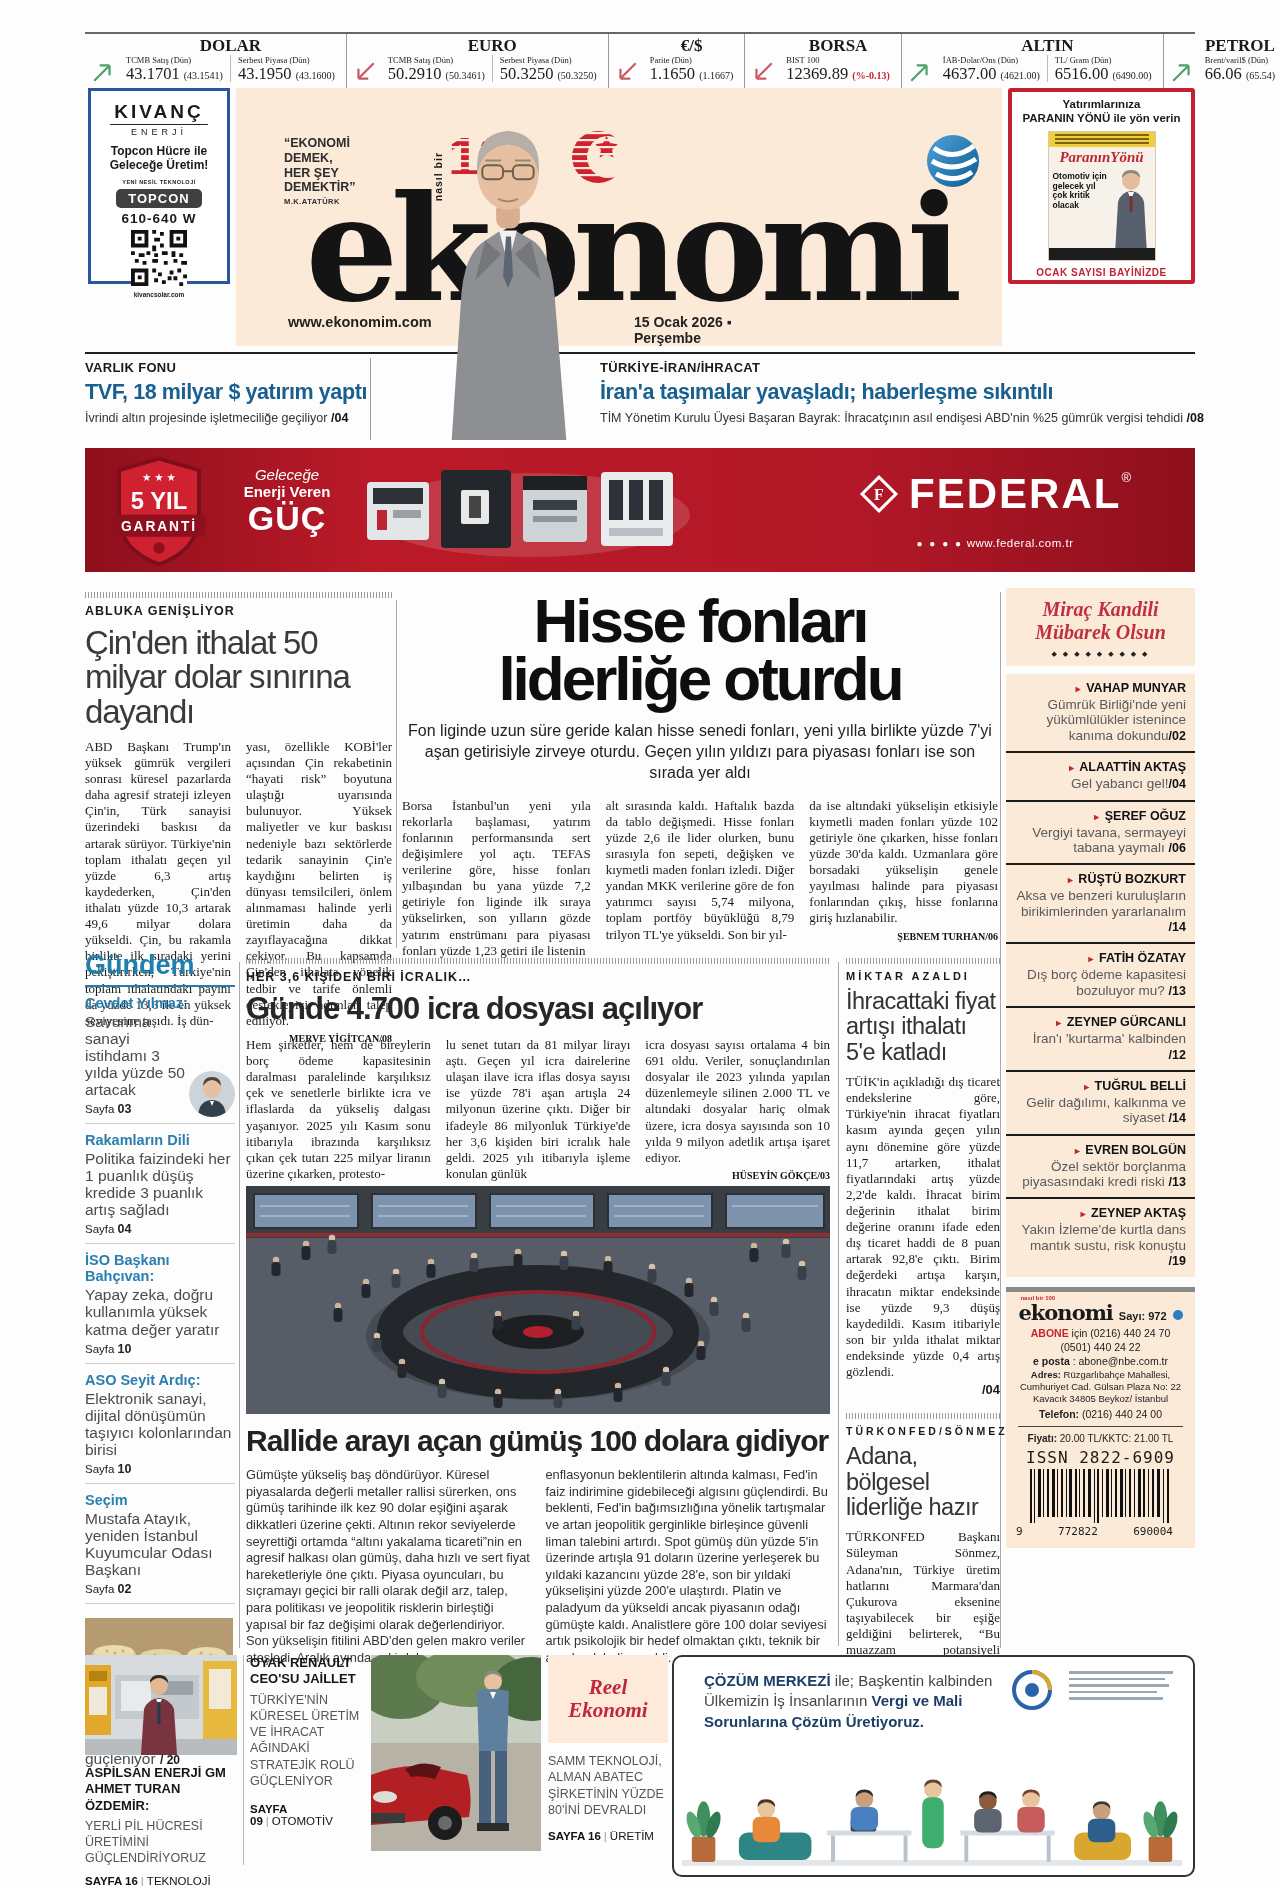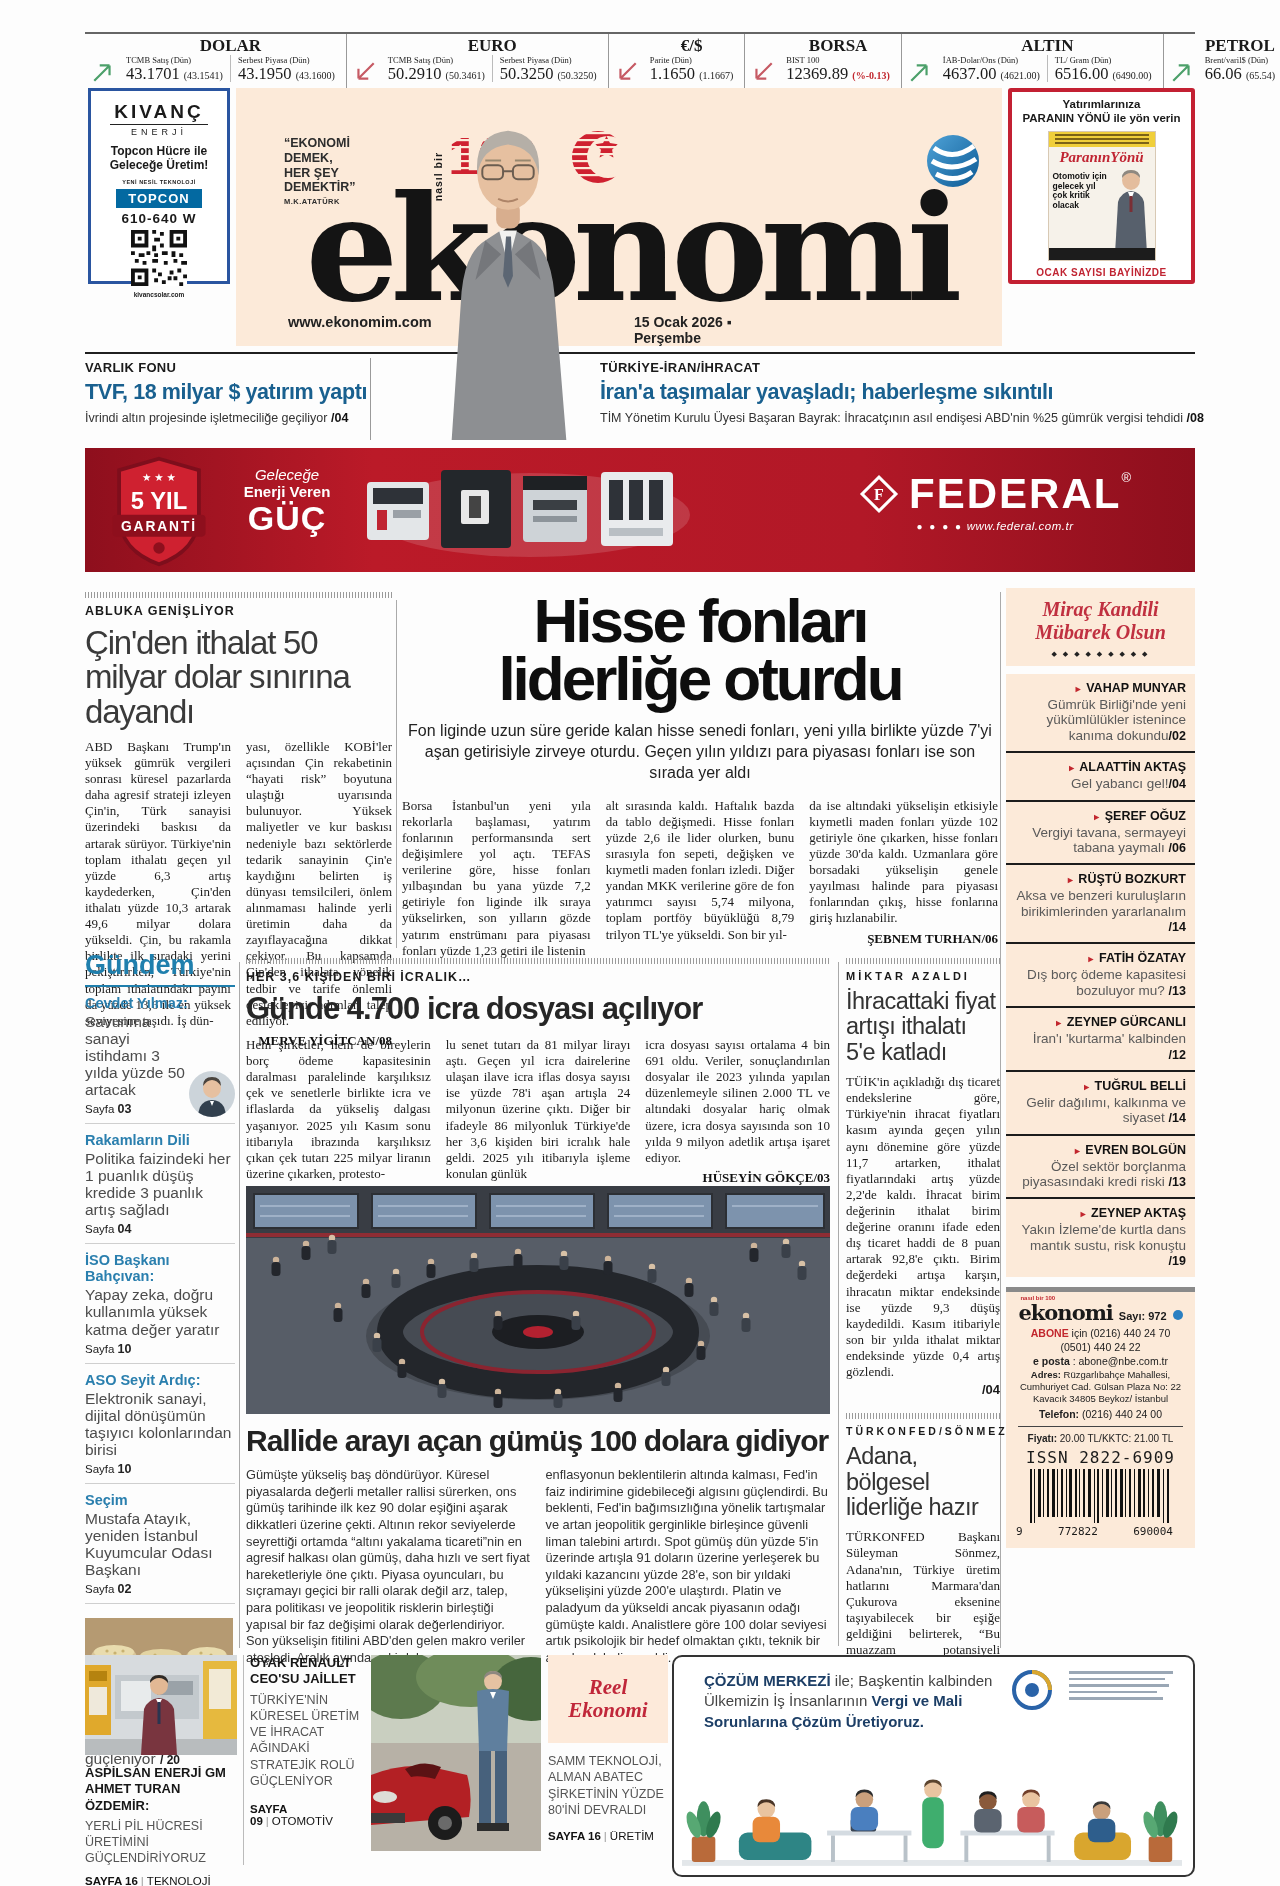--- a/index.html
+++ b/index.html
@@ -20,22 +20,22 @@
   .mk-val{font-family:"Liberation Serif",serif;font-size:16.5px;line-height:1.05;white-space:nowrap;}
   .mk-prev{font-size:10px;}
   .mk-prev.red{color:#c2272e;font-weight:bold;}
   
   .left-ad{position:absolute;left:88px;top:88px;width:142px;height:196px;background:#fff;
            border:3px solid #2a55a0;text-align:center;padding-top:10px;box-sizing:border-box;}
   .kiv-brand{font-size:19px;font-weight:bold;letter-spacing:3px;border-bottom:1.5px solid #222;display:inline-block;padding:0 4px 1px;}
   .kiv-sub{font-size:9px;letter-spacing:4px;margin-top:2px;}
   .kiv-tag{font-size:12px;font-weight:bold;margin-top:7px;line-height:1.2;}
   .kiv-small{font-size:5.5px;font-weight:bold;letter-spacing:.5px;margin-top:6px;color:#222;}
-  .kiv-pill{display:inline-block;background:#0369a1;color:#fff;font-weight:bold;font-size:13px;
-            padding:2px 12px;border-radius:0;margin-top:4px;letter-spacing:1px;}
+  .kiv-pill{display:inline-block;background:#404040;color:#fff;font-weight:bold;font-size:13px;
+            padding:2px 12px;border-radius:5px;margin-top:4px;letter-spacing:1px;}
   .kiv-watt{font-size:13.5px;font-weight:bold;margin-top:3px;letter-spacing:1px;}
   .kiv-qr{margin-top:4px;}
   .kiv-url{font-size:6.5px;font-weight:bold;margin-top:1px;}
   .mast-center{position:absolute;left:236px;top:88px;width:766px;height:258px;background:#fcead9;}
   .mast-quote{position:absolute;left:48px;top:48px;font-size:12.5px;font-weight:bold;
               line-height:1.18;color:#2d2d2d;}
   .mast-quote .by{font-size:7.5px;margin-top:3px;letter-spacing:.5px;}
   .nasil{position:absolute;left:196px;top:64px;font-size:10.5px;font-weight:bold;color:#1a1a1a;
          writing-mode:vertical-rl;transform:rotate(180deg);letter-spacing:1px;}
   .logo100{position:absolute;left:212px;top:36px;}
@@ -75,31 +75,31 @@
   .fed-slogan{position:absolute;left:142px;top:18px;text-align:center;color:#fff;width:120px;}
   .fed-s1{font-size:15px;font-style:italic;}
   .fed-s2{font-size:15px;font-weight:bold;}
   .fed-s3{font-size:34px;font-weight:bold;letter-spacing:1px;line-height:1.1;}
   .fed-shield{position:absolute;left:18px;top:6px;}
   .fed-products{position:absolute;left:280px;top:12px;}
   .fed-brand{position:absolute;right:64px;top:22px;color:#fff;text-align:center;}
   .fed-brand-row{display:flex;align-items:center;gap:10px;}
   .fed-name{font-size:42px;font-weight:bold;letter-spacing:2px;font-family:"Liberation Sans",sans-serif;}
   .fed-reg{font-size:13px;vertical-align:top;}
-  .fed-url{font-size:11.5px;margin-top:2px;letter-spacing:.5px;font-style:italic;}
+  .fed-url{font-size:11.5px;margin-top:19px;letter-spacing:.5px;}
   .fed-social{letter-spacing:2px;font-size:10px;}
   
   .tick{height:6px;background:repeating-linear-gradient(90deg,#9a9a9a 0 1px,transparent 1px 3px);}
   .kicker{font-size:12.5px;font-weight:bold;margin-top:6px;letter-spacing:1px;}
   .kicker.wide{letter-spacing:3px;}
   .bodycols{display:flex;margin-top:10px;}
   .bcol{flex:1;font-family:"Liberation Serif",serif;font-size:13px;line-height:1.24;
         text-align:justify;color:#1c1c1c;}
   .bcol + .bcol{margin-left:15px;}
-  .byline{text-align:right;font-weight:bold;font-size:13px;margin-top:4px;color:#111;}
+  .byline{text-align:right;font-weight:bold;font-size:10px;margin-top:4px;color:#111;}
   
   .art-cin{position:absolute;left:85px;top:592px;width:307px;}
   .cin-head{font-size:33px;font-weight:normal;letter-spacing:-1.2px;line-height:1.04;color:#3a3a3a;margin-top:8px;}
   
   .art-hisse{position:absolute;left:402px;top:592px;width:596px;}
   .hisse-head{font-size:62px;font-weight:bold;letter-spacing:-3px;line-height:.93;text-align:center;color:#0e0e0e;}
   .hisse-deck{font-size:16px;line-height:1.3;text-align:center;color:#222;margin-top:14px;font-weight:500;}
   .art-hisse .bcol{font-size:13px;}
   
   .vl{position:absolute;width:1px;background:#aaa;}

